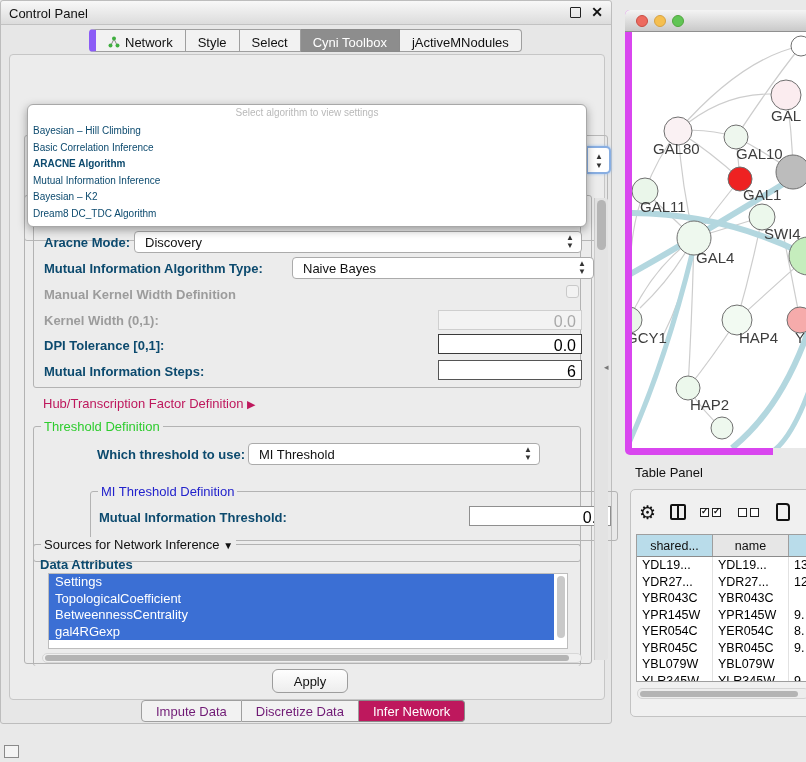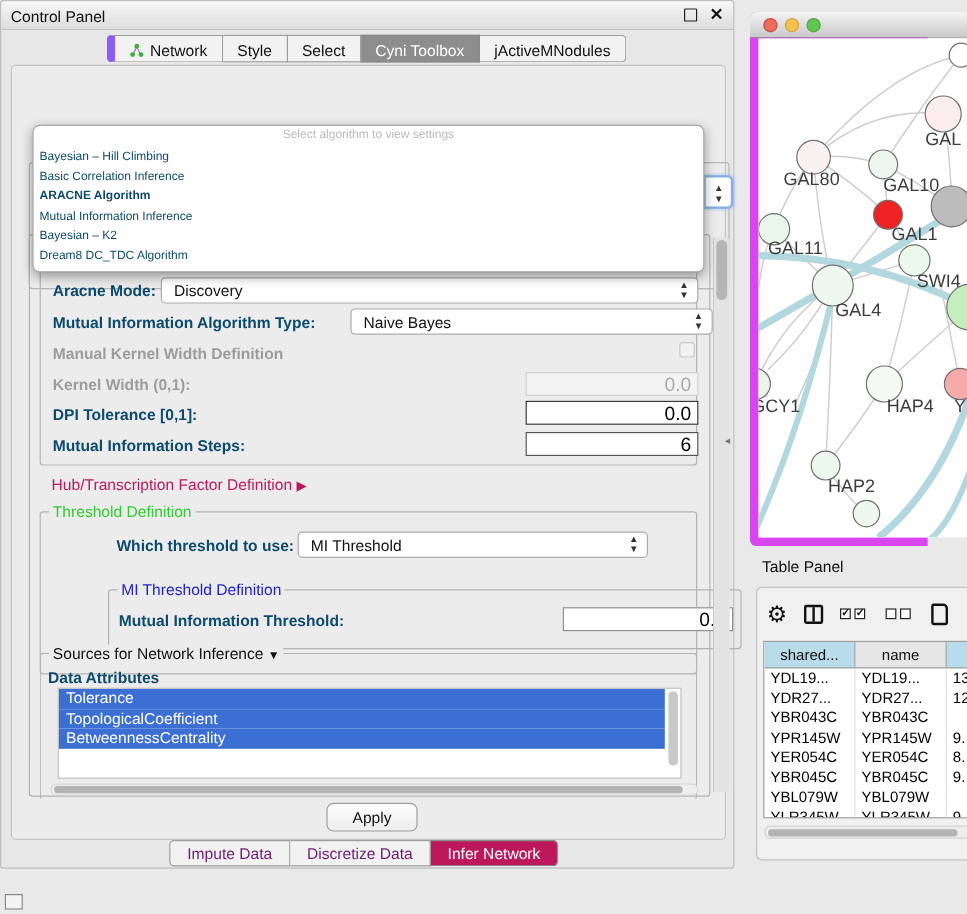--- a/index.html
+++ b/index.html
@@ -191,23 +191,24 @@
           <span class="group-label blue">MI Threshold Definition</span>
           <div class="abs row-label" style="left:8px; top:18px;">Mutual Information Threshold:</div>
           <div class="abs field" style="left:378px; top:14px; width:142px; border:1px solid #8f8f8f;">0.5</div>
         </div>
       </div>
 
       <div class="abs group" style="left:8px; top:348px; width:548px; height:122px; border-bottom:none;">
         <span class="group-label"><span>Sources for Network Inference</span> <span style="font-size:10px">▼</span></span>
         <div class="abs row-label" style="left:6px; top:12px;">Data Attributes</div>
         <div class="abs attr-list">
-          <div class="attr-item selected" style="width: 505px;">Tolerance</div>
+          <div class="attr-item selected" style="width: 505px;">Settings</div>
             <div class="attr-item selected" style="width: 505px;">TopologicalCoefficient</div>
             <div class="attr-item selected" style="width: 505px;">BetweennessCentrality</div>
+            <div class="attr-item selected" style="width: 505px;">gal4RGexp</div>
             <div class="list-vscroll"></div>
         </div>
         <div class="abs hscroll">
             <div class="thumb"></div>
           </div>
       </div>
     </div>
 
     <div class="abs vscroll">
         <div class="thumb"></div>

